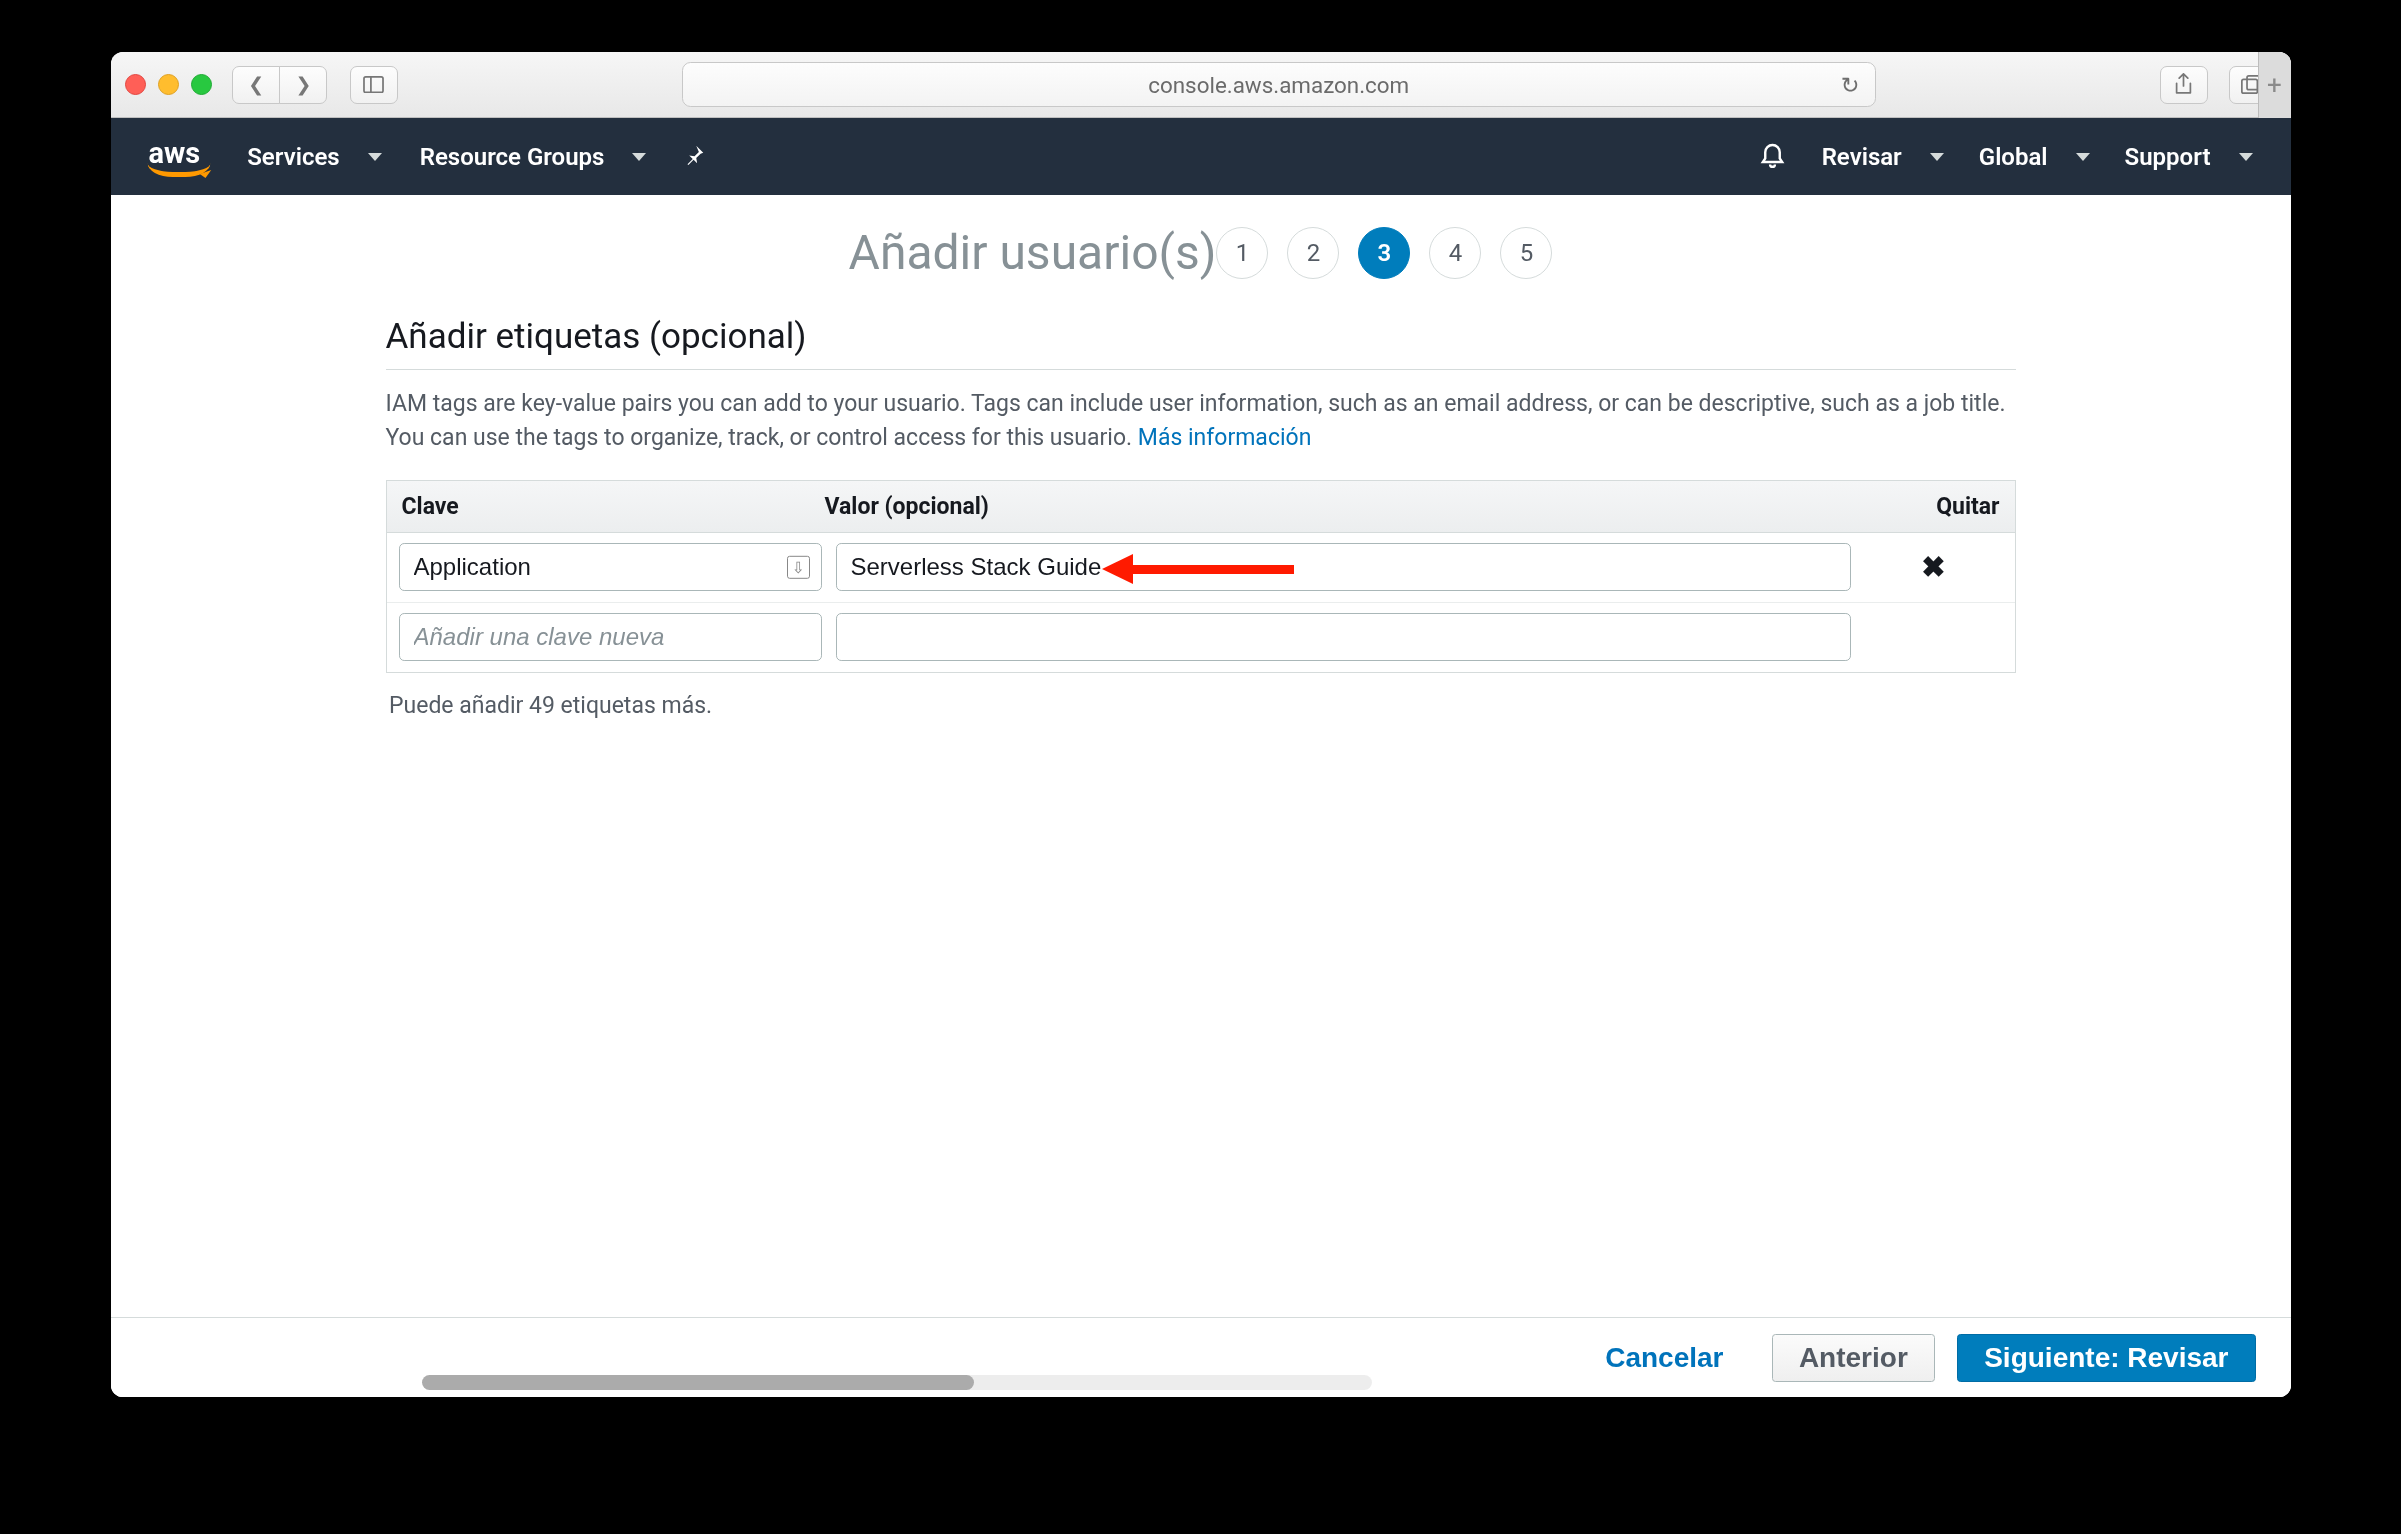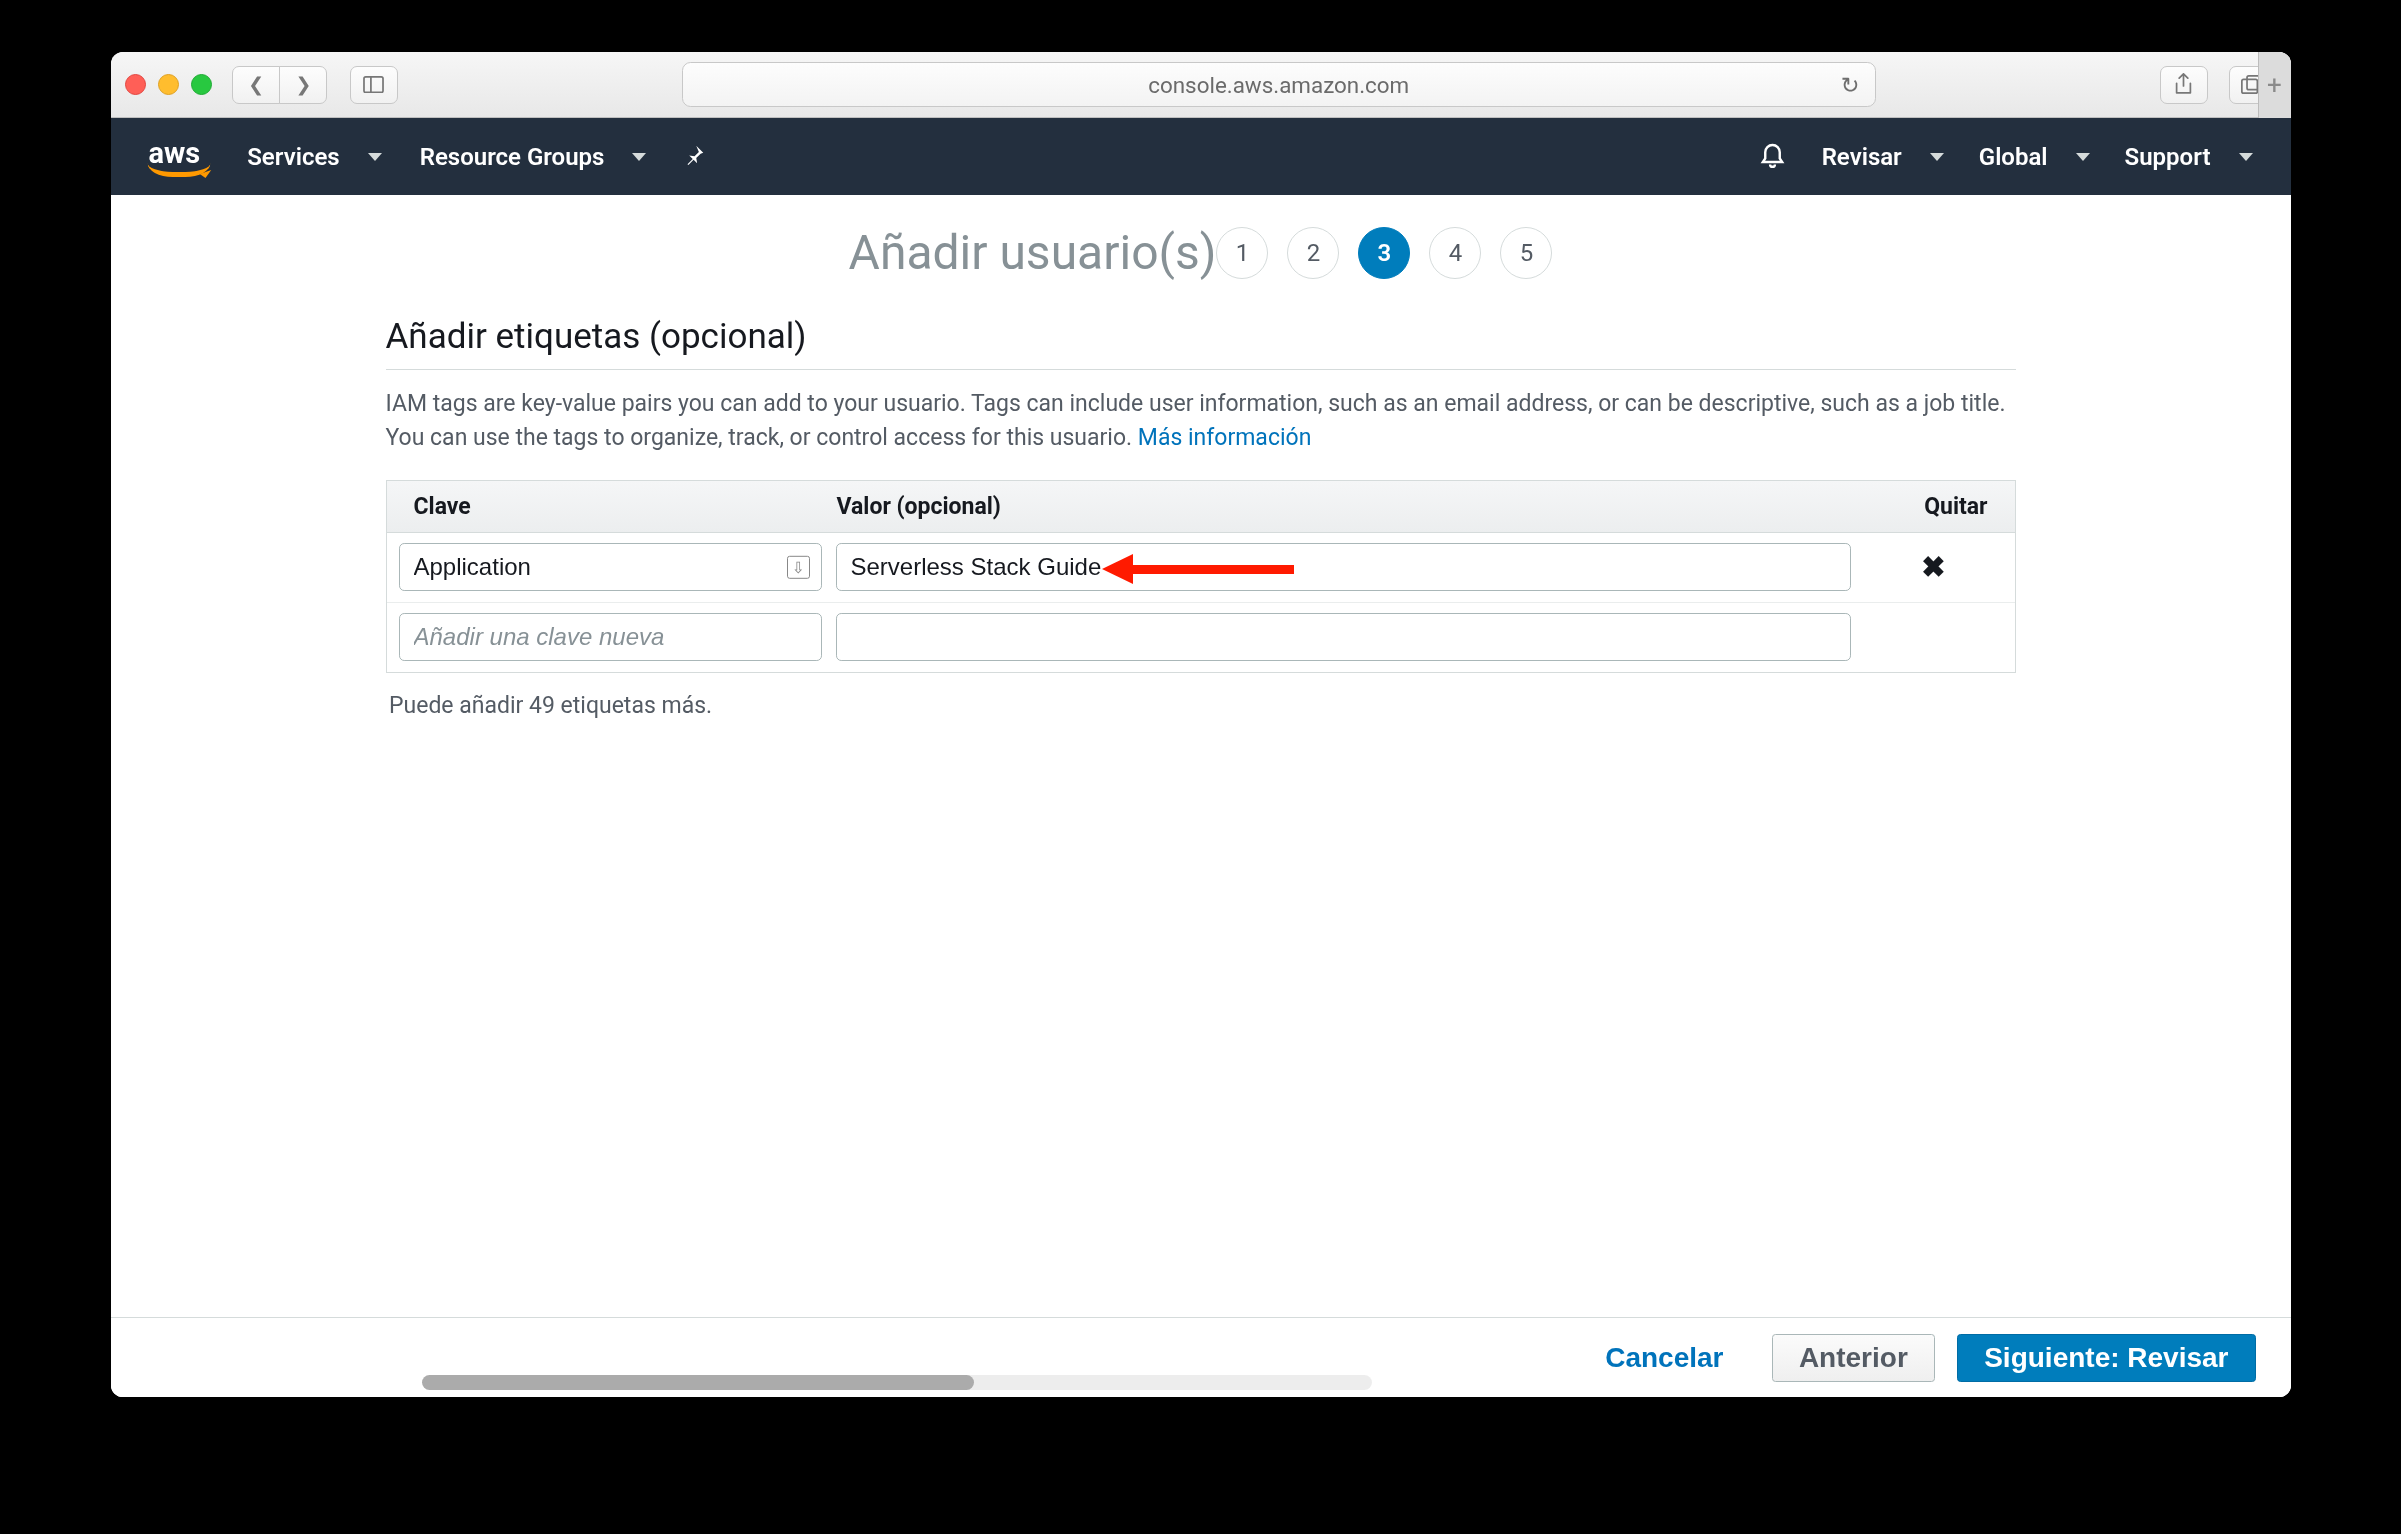--- a/index.html
+++ b/index.html
@@ -83,21 +83,21 @@
   .steps{display:flex; gap:19px;}
   .step{width:52px;height:52px;border-radius:50%;border:0.9px solid #d5dbdb;display:flex;align-items:center;justify-content:center;font-size:24px;color:#545b64;background:#fff;}
   .step.active{background:#007dbc;border-color:#007dbc;color:#fff;font-weight:600;}
   .section-title{font-size:35px;color:#16191f;font-weight:400;border-bottom:0.9px solid #d5dbdb;padding-bottom:12px;margin-bottom:17.3px;}
   .desc{font-size:23px;color:#545b64;line-height:1.45;margin-bottom:26px;}
   .desc a{color:#0073bb;text-decoration:none;}
   
   .tag-table{width:100%; border:0.9px solid #d5dbdb;}
   .tag-head{display:grid;grid-template-columns: 423px 1fr 138px; background:linear-gradient(#f5f6f7,#eceeef);
     border-bottom:0.9px solid #d5dbdb; font-weight:700; color:#16191f; font-size:23px;}
-  .tag-head > div{padding:12px 27px;}
+  .tag-head > div{padding:12px 15px;}
   .tag-head .col-remove{text-align:right;}
   .tag-row{display:grid;grid-template-columns:423px 1fr 138px; align-items:center;
     border-bottom:0.9px solid #eaeded; padding:10.4px 12px; gap:14px;}
   .tag-row:last-child{border-bottom:none;}
   .tag-input{
     width:100%; height:48px; border:0.9px solid #aab7b8; border-radius:5.2px;
     padding:0 14px; font-size:24px; color:#16191f; background:#fff;
   }
   .tag-input::placeholder{color:#879196; font-style:italic;}
   .key-wrap{position:relative;}

